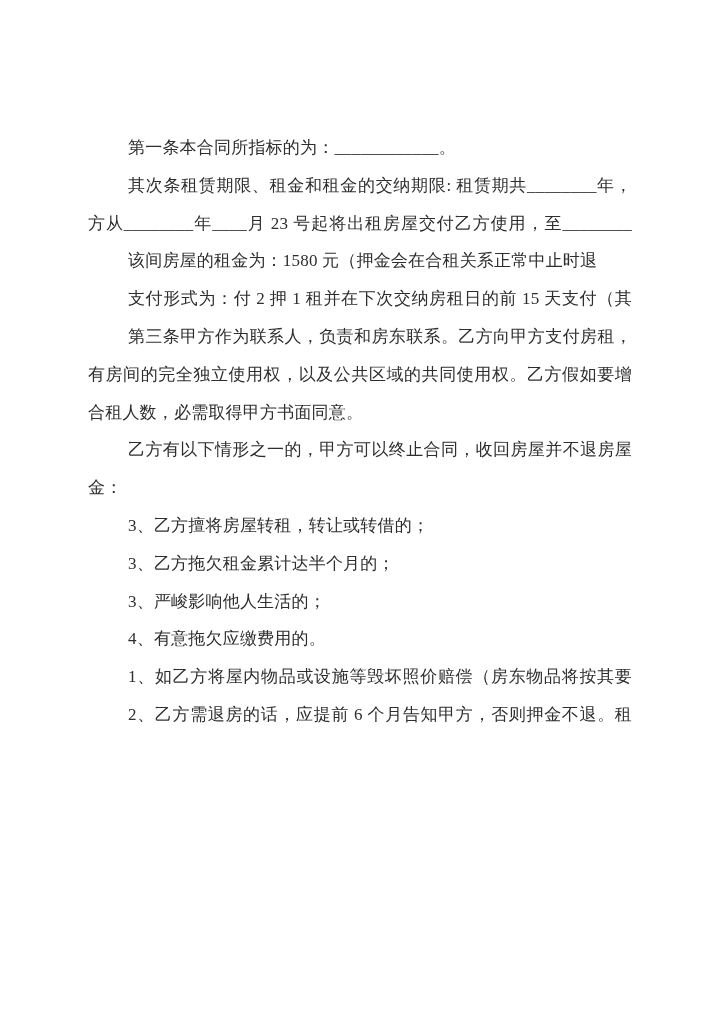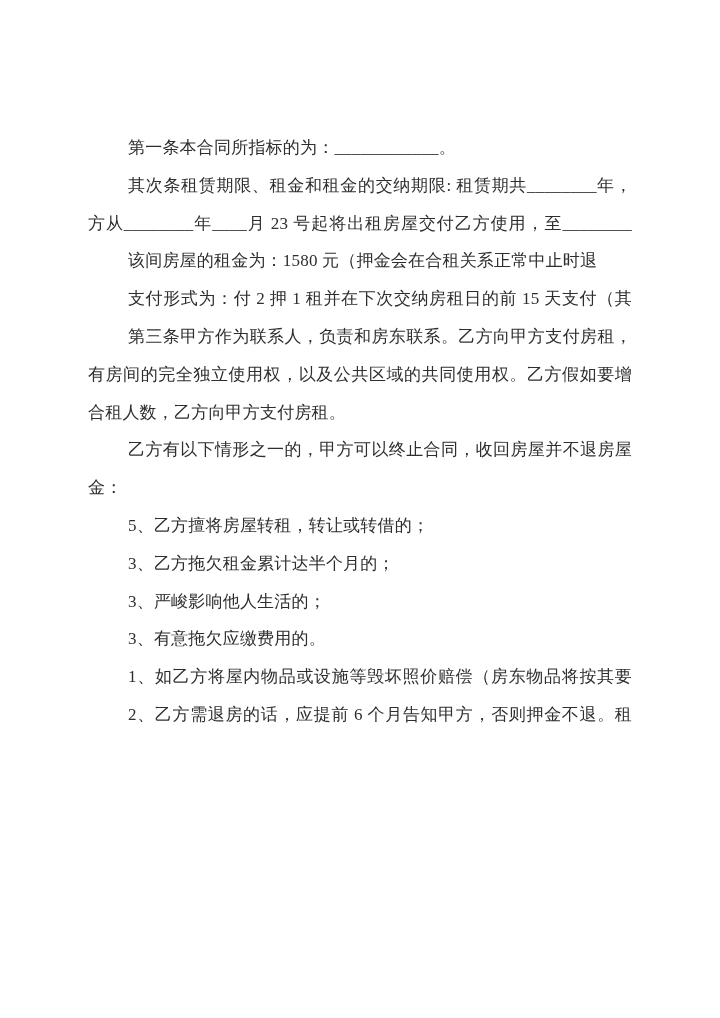--- a/index.html
+++ b/index.html
@@ -45,23 +45,23 @@
 
 <div class="page">
   <div class="content">
     <div class="ln ind">第一条本合同所指标的为：____________。</div>
     <div class="ln ind fill">其次条租赁期限、租金和租金的交纳期限: 租赁期共________年，甲</div>
     <div class="ln fill">方从________年____月 23 号起将出租房屋交付乙方使用，至________年</div>
     <div class="ln ind">该间房屋的租金为：1580 元（押金会在合租关系正常中止时退还）。</div>
     <div class="ln ind fill">支付形式为：付 2 押 1 租并在下次交纳房租日的前 15 天支付（其次</div>
     <div class="ln ind fill">第三条甲方作为联系人，负责和房东联系。乙方向甲方支付房租，享</div>
     <div class="ln fill">有房间的完全独立使用权，以及公共区域的共同使用权。乙方假如要增加</div>
-    <div class="ln">合租人数，乙方向甲方支付房租。</div>
+    <div class="ln">合租人数，必需取得甲方书面同意。</div>
     <div class="ln ind fill">乙方有以下情形之一的，甲方可以终止合同，收回房屋并不退房屋押</div>
     <div class="ln">金：</div>
-    <div class="ln ind">5、乙方擅将房屋转租，转让或转借的；</div>
+    <div class="ln ind">3、乙方擅将房屋转租，转让或转借的；</div>
     <div class="ln ind">3、乙方拖欠租金累计达半个月的；</div>
     <div class="ln ind">3、严峻影响他人生活的；</div>
-    <div class="ln ind">3、有意拖欠应缴费用的。</div>
+    <div class="ln ind">4、有意拖欠应缴费用的。</div>
     <div class="ln ind fill">1、如乙方将屋内物品或设施等毁坏照价赔偿（房东物品将按其要求</div>
     <div class="ln ind fill">2、乙方需退房的话，应提前 6 个月告知甲方，否则押金不退。租住</div>
   </div>
 </div>
 
 </body></html>

